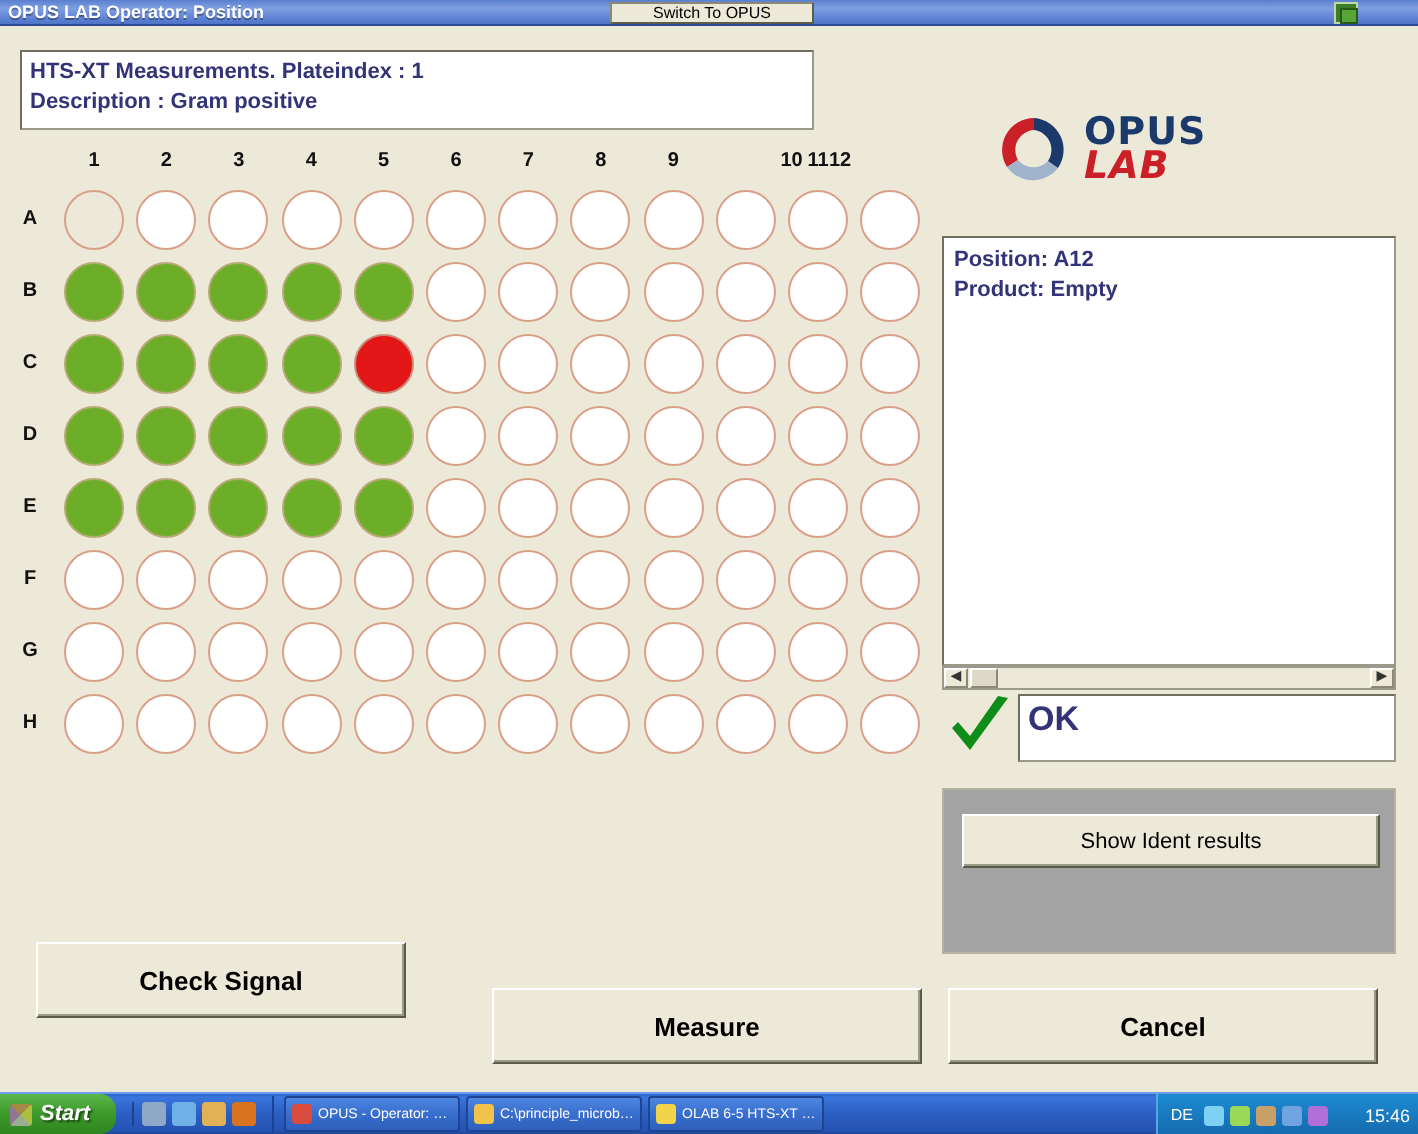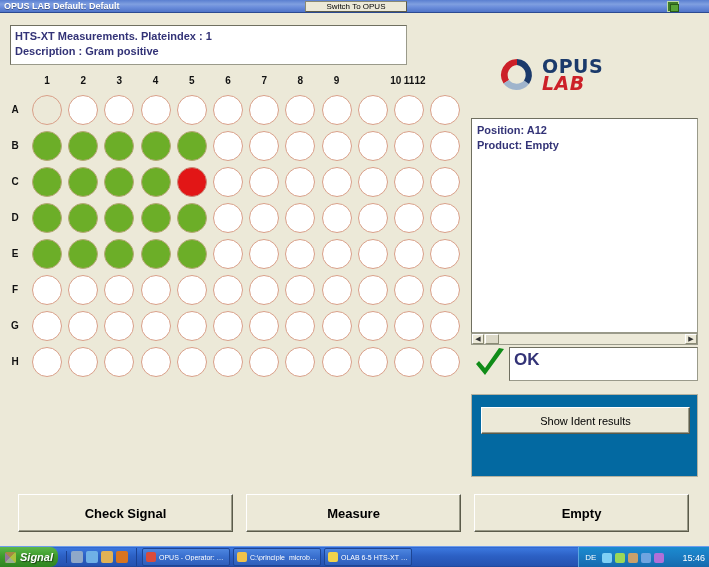--- a/index.html
+++ b/index.html
@@ -183,21 +183,21 @@
     border: 1px solid #9a9a8a;
     border-top-color: #6f6f60; border-left-color: #6f6f60;
     padding: 2px 4px;
   }
   .ok-text { font-size: 17px; color: #333377; font-weight: bold; }
 
   
   .ident-panel {
     position: absolute; left: 471px; top: 381px;
     width: 227px; height: 83px;
-    background: #0369a1;
+    background: #a3a3a3;
     border: 1px solid #b5b2a0;
   }
   .ident-btn {
     position: absolute; left: 9px; top: 12px;
     width: 209px; height: 27px;
     background: #ece9d8;
     border: 1px solid #ffffff;
     border-right-color: #5b5b4a; border-bottom-color: #5b5b4a;
     box-shadow: inset -1px -1px 0 #9a9a88;
     font-size: 11px; color: #000;
@@ -210,21 +210,21 @@
     position: absolute;
     height: 38px;
     background: #ece9d8;
     border: 1px solid #ffffff;
     border-right-color: #5b5b4a; border-bottom-color: #5b5b4a;
     box-shadow: inset -1px -1px 0 #9a9a88;
     font-size: 13px; font-weight: bold; color: #000;
     font-family: "Liberation Sans", sans-serif;
     cursor: pointer;
   }
-  #btn-check  { left: 18px;  top: 481px; width: 215px; }
+  #btn-check  { left: 18px;  top: 458px; width: 185px; }
   #btn-measure{ left: 246px; top: 481px; width: 215px; }
   #btn-cancel { left: 474px; top: 481px; width: 215px; }
 
   
   .taskbar {
     position: absolute; left: 0; top: 546px;
     width: 709px; height: 21px;
     background: linear-gradient(to bottom, #2f63c8 0%, #3a76dd 8%, #2c60c4 45%, #2553b2 92%, #1e4596 100%);
     border-top: 1px solid #6e9ded;
     display: flex; align-items: center;
@@ -294,21 +294,21 @@
   .tray-lang { color:#fff; font-size:8px; margin-right:3px; }
   .tray-ico { width: 10px; height: 10px; border-radius: 2px; cursor: pointer; }
   .tray-clock { color: #fff; font-size: 9px; margin-left: 15px; }
 </style>
 </head>
 <body>
 
 <div id="app">
 
   <div class="titlebar">
-    <span class="titlebar-text">OPUS LAB Default: Default</span>
+    <span class="titlebar-text">OPUS LAB Operator: Position</span>
     <button class="switch-btn">Switch To OPUS</button>
     <div class="tray-icon-top"></div>
   </div>
 
   <div class="canvas">
 
     <div class="info-box">
       <div class="info-line">HTS-XT Measurements. Plateindex : 1</div>
       <div class="info-line">Description : Gram positive</div>
     </div>
@@ -468,28 +468,28 @@
         <span class="ok-text">OK</span>
       </div>
     </div>
 
     <div class="ident-panel">
       <button class="ident-btn">Show Ident results</button>
     </div>
 
     <button class="btn-big" id="btn-check">Check Signal</button>
     <button class="btn-big" id="btn-measure">Measure</button>
-    <button class="btn-big" id="btn-cancel">Empty</button>
+    <button class="btn-big" id="btn-cancel">Cancel</button>
 
   </div>
 
   <div class="taskbar">
     <div class="start-btn">
       <div class="start-flag"></div>
-      <span class="start-label">Signal</span>
+      <span class="start-label">Start</span>
     </div>
     <div class="quick-launch" id="quick-launch">
         <div class="ql-icon" style="background: rgb(143, 168, 200);"></div>
         <div class="ql-icon" style="background: rgb(111, 176, 230);"></div>
         <div class="ql-icon" style="background: rgb(224, 178, 85);"></div>
         <div class="ql-icon" style="background: rgb(216, 116, 31);"></div>
       </div>
     <div class="tasks" id="tasks">
         <div class="task-btn">
           <div class="task-icon" style="background: rgb(217, 75, 60);"></div>

